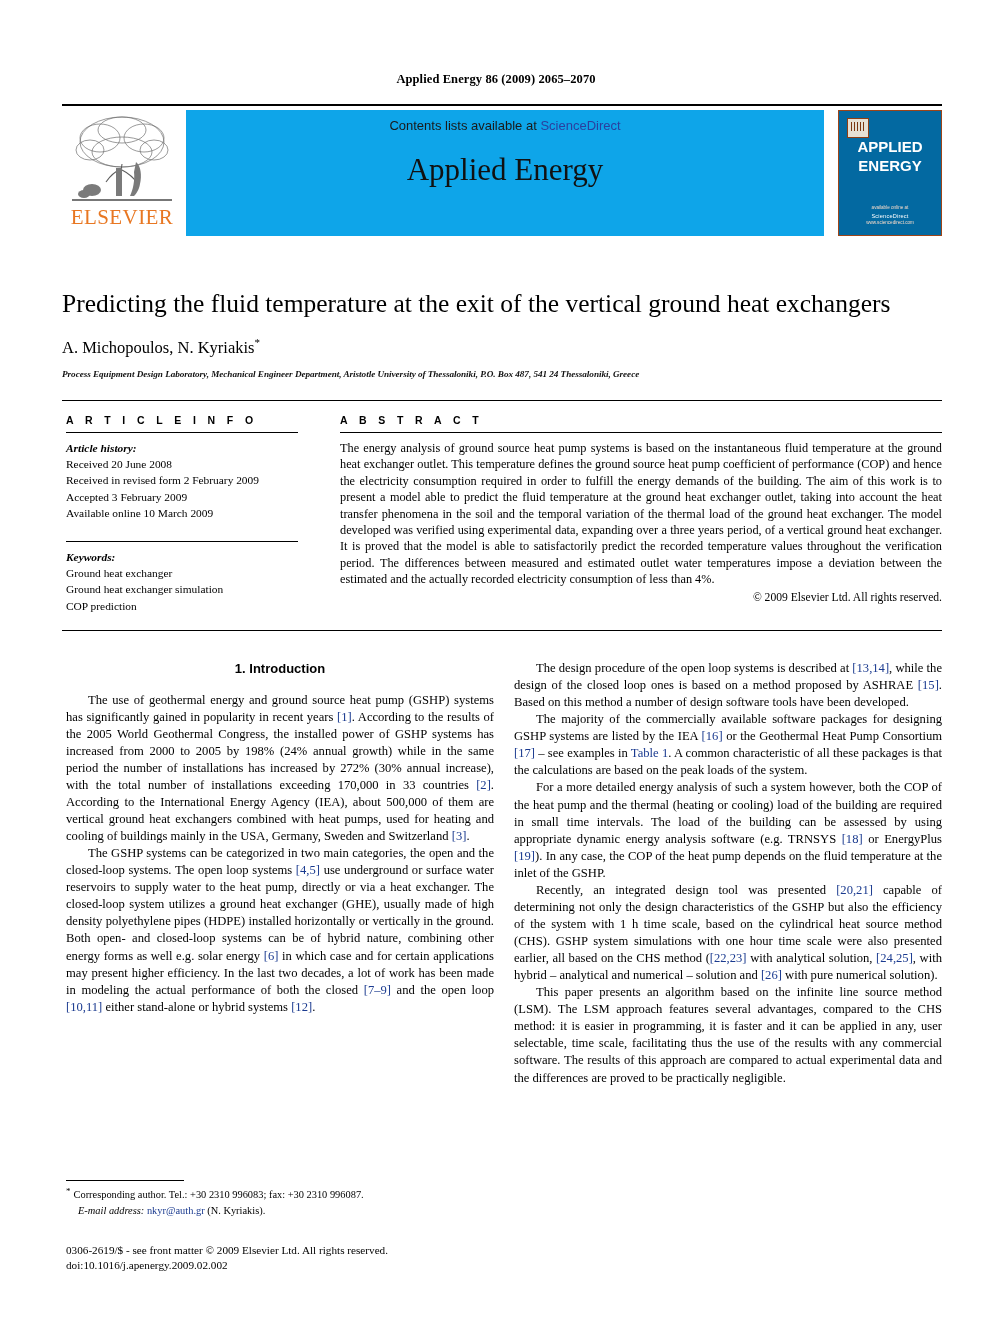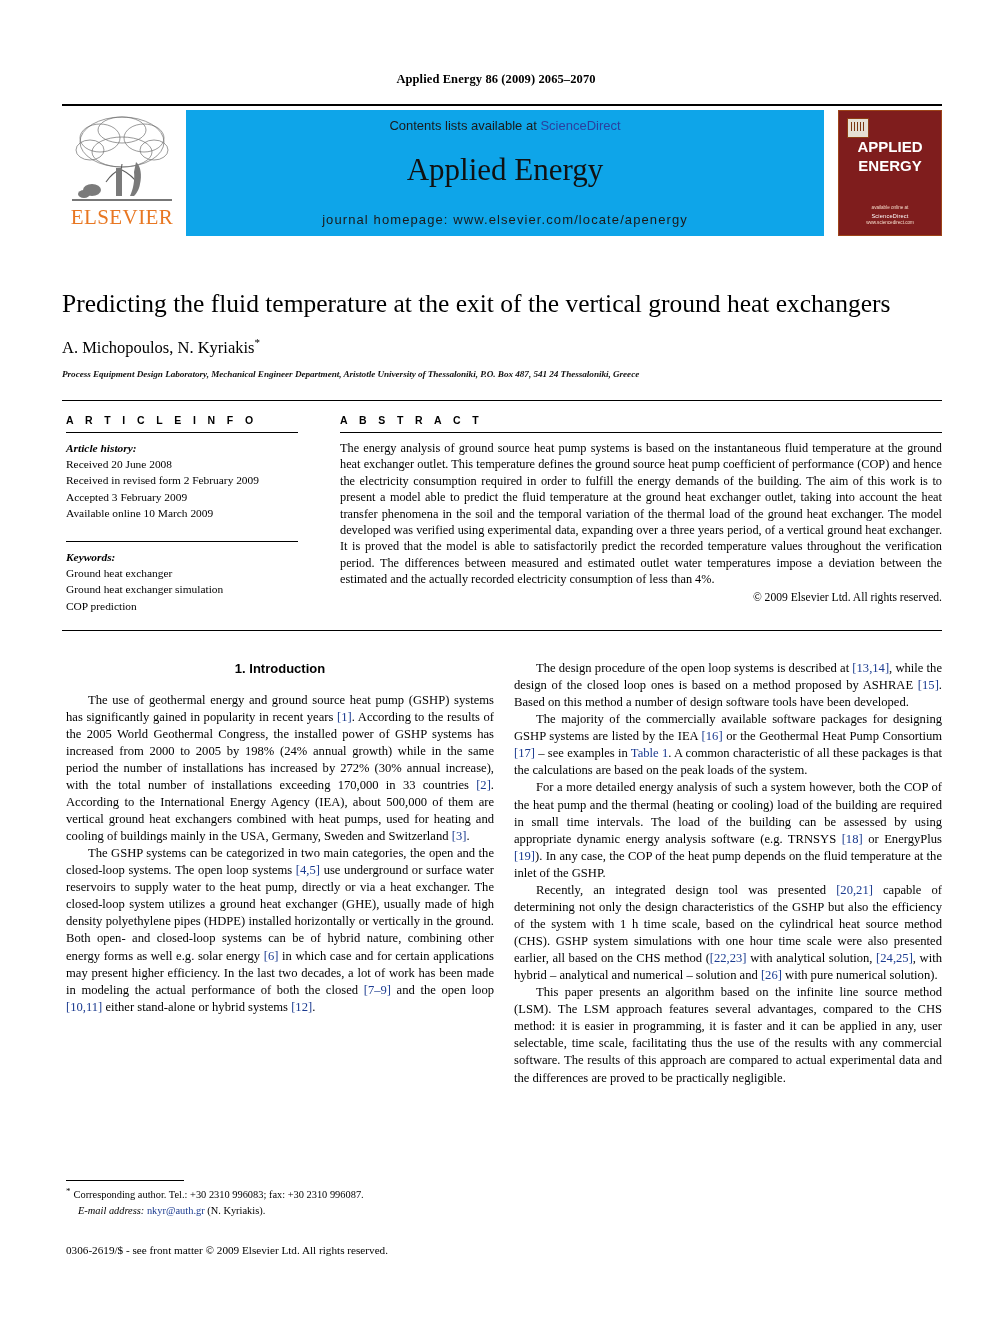--- a/index.html
+++ b/index.html
@@ -115,21 +115,21 @@
     font-family: "Liberation Sans", sans-serif;
     font-size: 13px;
     letter-spacing: 1.1px;
     color: #1a1a1a;
   }
 
   
   .cover {
     flex: 0 0 104px;
     width: 104px;
-    background: #7f1d1d;
+    background: #0369a1;
     position: relative;
     border: 1px solid #9d4418;
     box-sizing: border-box;
   }
   .cover-mini-logo {
     position: absolute;
     top: 7px; left: 8px;
     width: 20px; height: 18px;
     background: #e6e0d4;
     border: 1px solid #8d3e14;
@@ -333,21 +333,20 @@
           </svg>
         </div>
         <div class="elsevier-word">ELSEVIER</div>
       </div>
 
       <div class="banner">
         <div class="banner-line1">
           <span>Contents lists available at </span><span class="sd-link">ScienceDirect</span>
         </div>
         <div class="banner-title">Applied Energy</div>
-        <div class="banner-home">journal homepage: www.elsevier.com/locate/apenergy</div>
       </div>
 
       <div class="cover">
         <div class="cover-mini-logo"></div>
         <div class="cover-title">
           <div>APPLIED</div>
           <div>ENERGY</div>
         </div>
         <div class="cover-foot">
           <div>available online at</div>
@@ -421,15 +420,16 @@
     </div>
     <div style="padding-left:12px;">
       <em>E-mail address:</em>
       <span class="mailto">nkyr@auth.gr</span>
       <span>(N. Kyriakis).</span>
     </div>
   </div>
 
   <div class="imprint">
     <div>0306-2619/$ - see front matter © 2009 Elsevier Ltd. All rights reserved.</div>
+    <div>doi:10.1016/j.apenergy.2009.02.002</div>
   </div>
 
 </div>
 
 </body></html>

